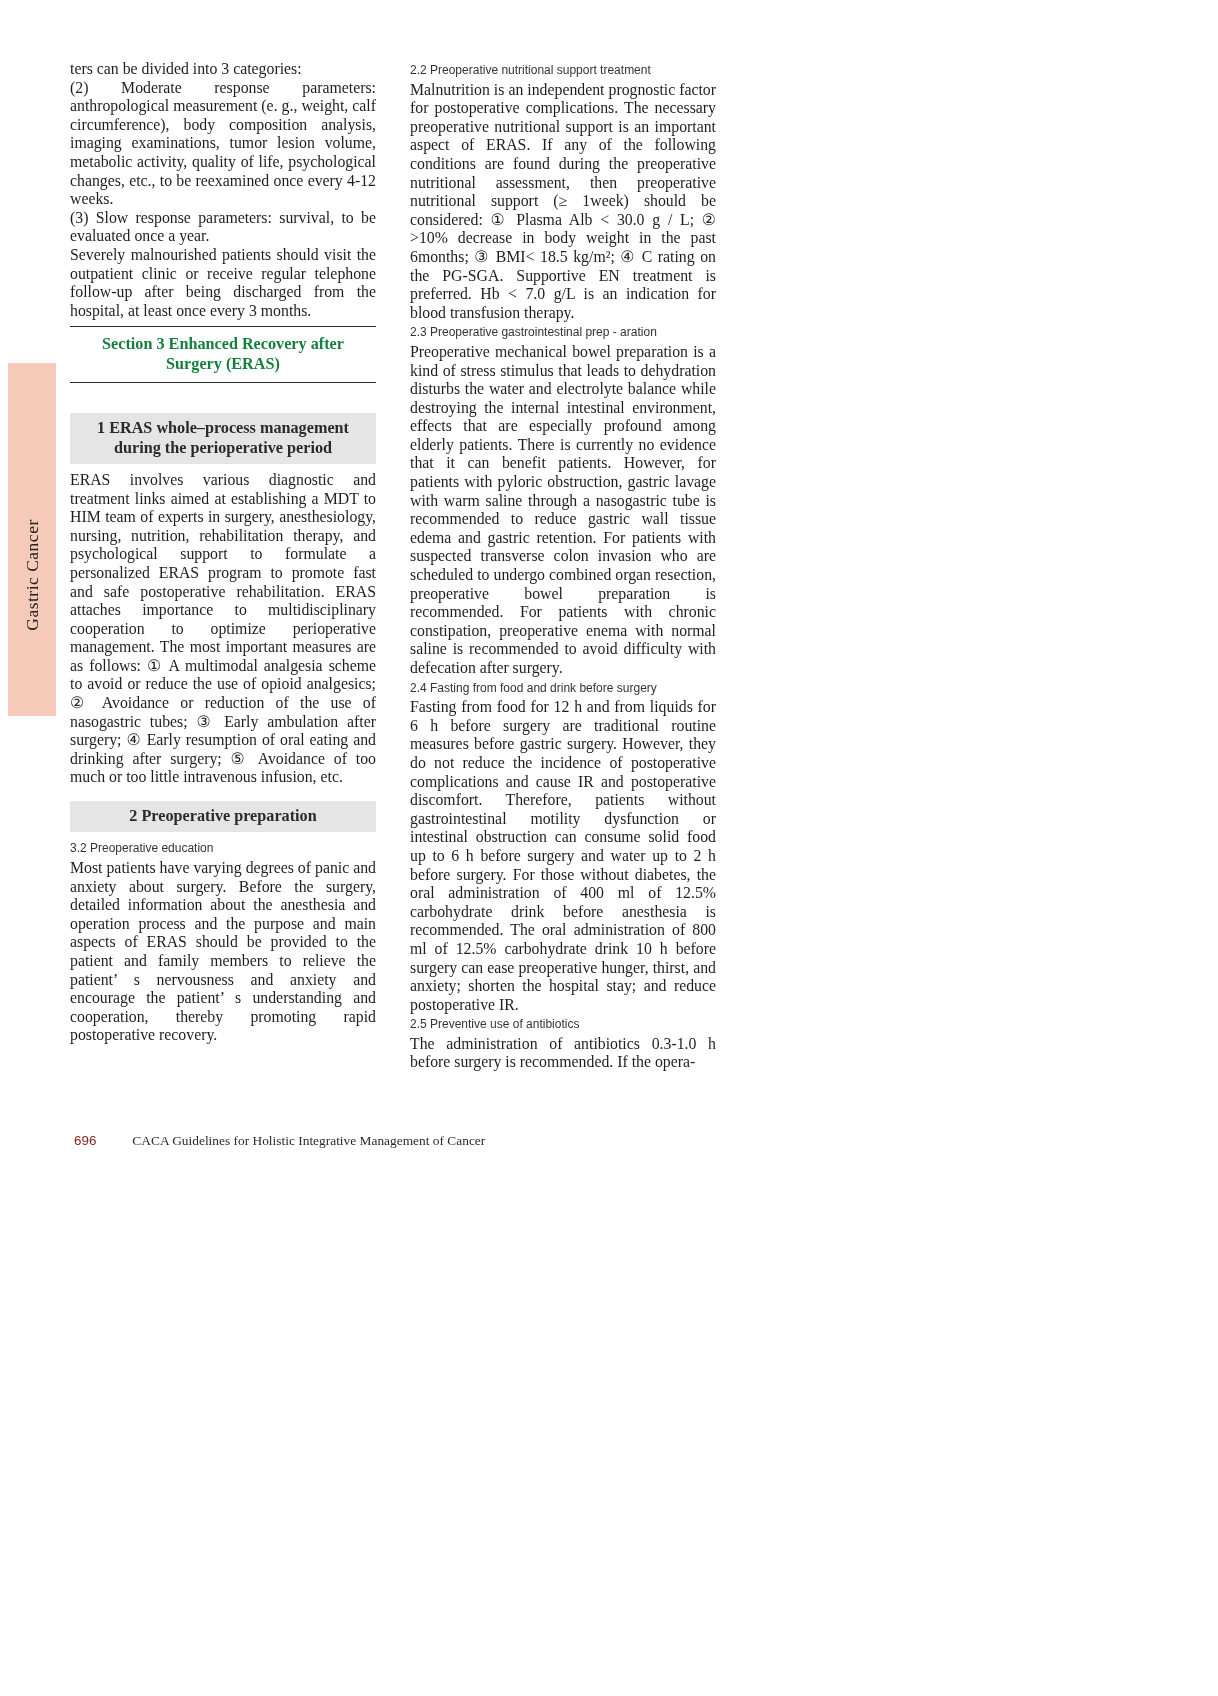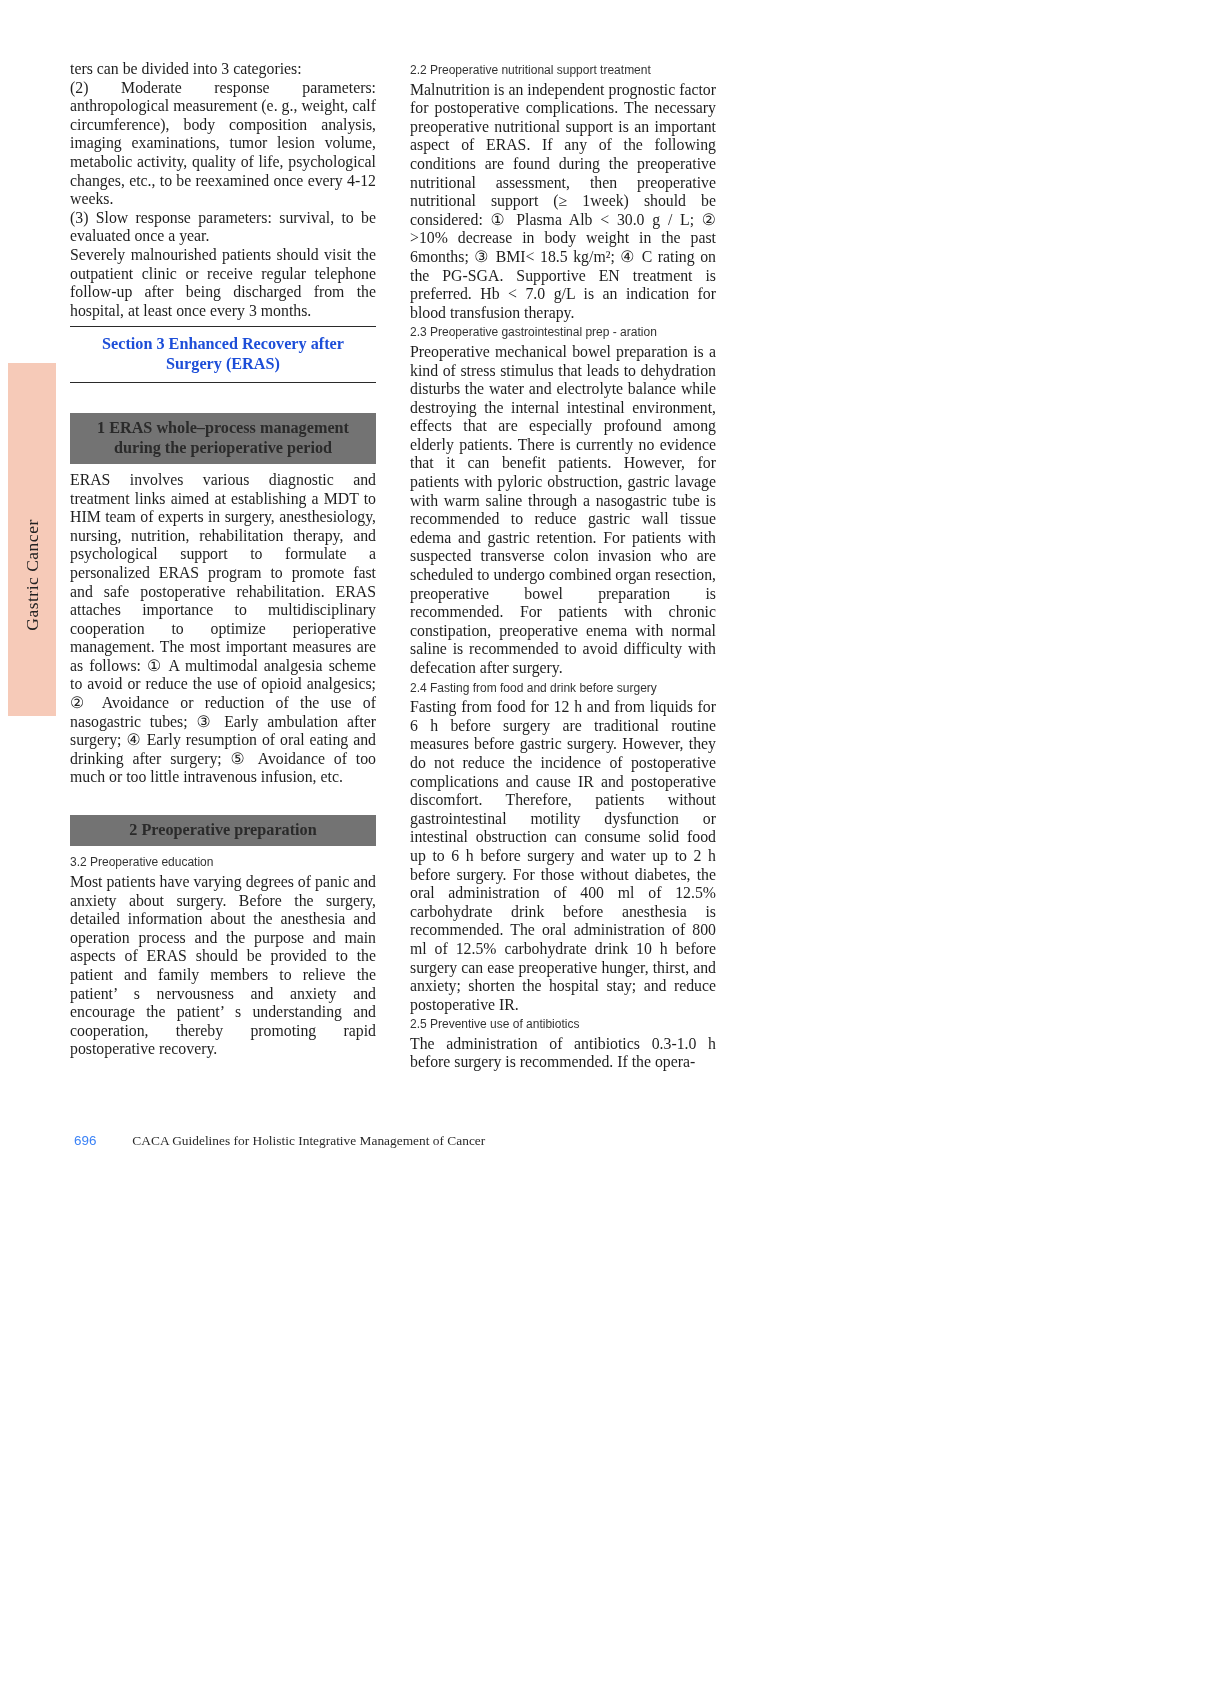--- a/index.html
+++ b/index.html
@@ -64,48 +64,48 @@
   
   .section-title {
     margin: 6px 0 0 0;
     padding: 8px 12px;
     border-top: 1.5px solid #2a2a2a;
     border-bottom: 1.5px solid #2a2a2a;
     text-align: center;
     font-weight: bold;
     font-size: 16.2px;
     line-height: 19.4px;
-    color: #1d4ed8;
+    color: #15803d;
   }
 
   
   .box-heading {
-    background: #737373;
+    background: #e5e5e5;
     text-align: center;
     font-weight: bold;
     font-size: 16.2px;
     line-height: 19.4px;
     color: #2a2a2a;
     padding: 6px 14px;
   }
   .box-heading.first { margin: 30px 0 7px 0; }
-  .box-heading.second { margin: 28px 0 7px 0; }
+  .box-heading.second { margin: 14px 0 7px 0; }
 
   .footer {
     position: absolute;
     left: 74px;
     top: 1133px;
     font-size: 13.4px;
     color: #2a2a2a;
     white-space: nowrap;
   }
   .footer .page-number {
     font-family: "Liberation Sans", sans-serif;
     margin-right: 36px;
-    color: #3b82f6;
+    color: #7f1d1d;
   }
   .footer .footer-title {
     font-family: "Liberation Serif", serif;
   }
 </style>
 </head>
 <body>
 
 <div class="page">
 

